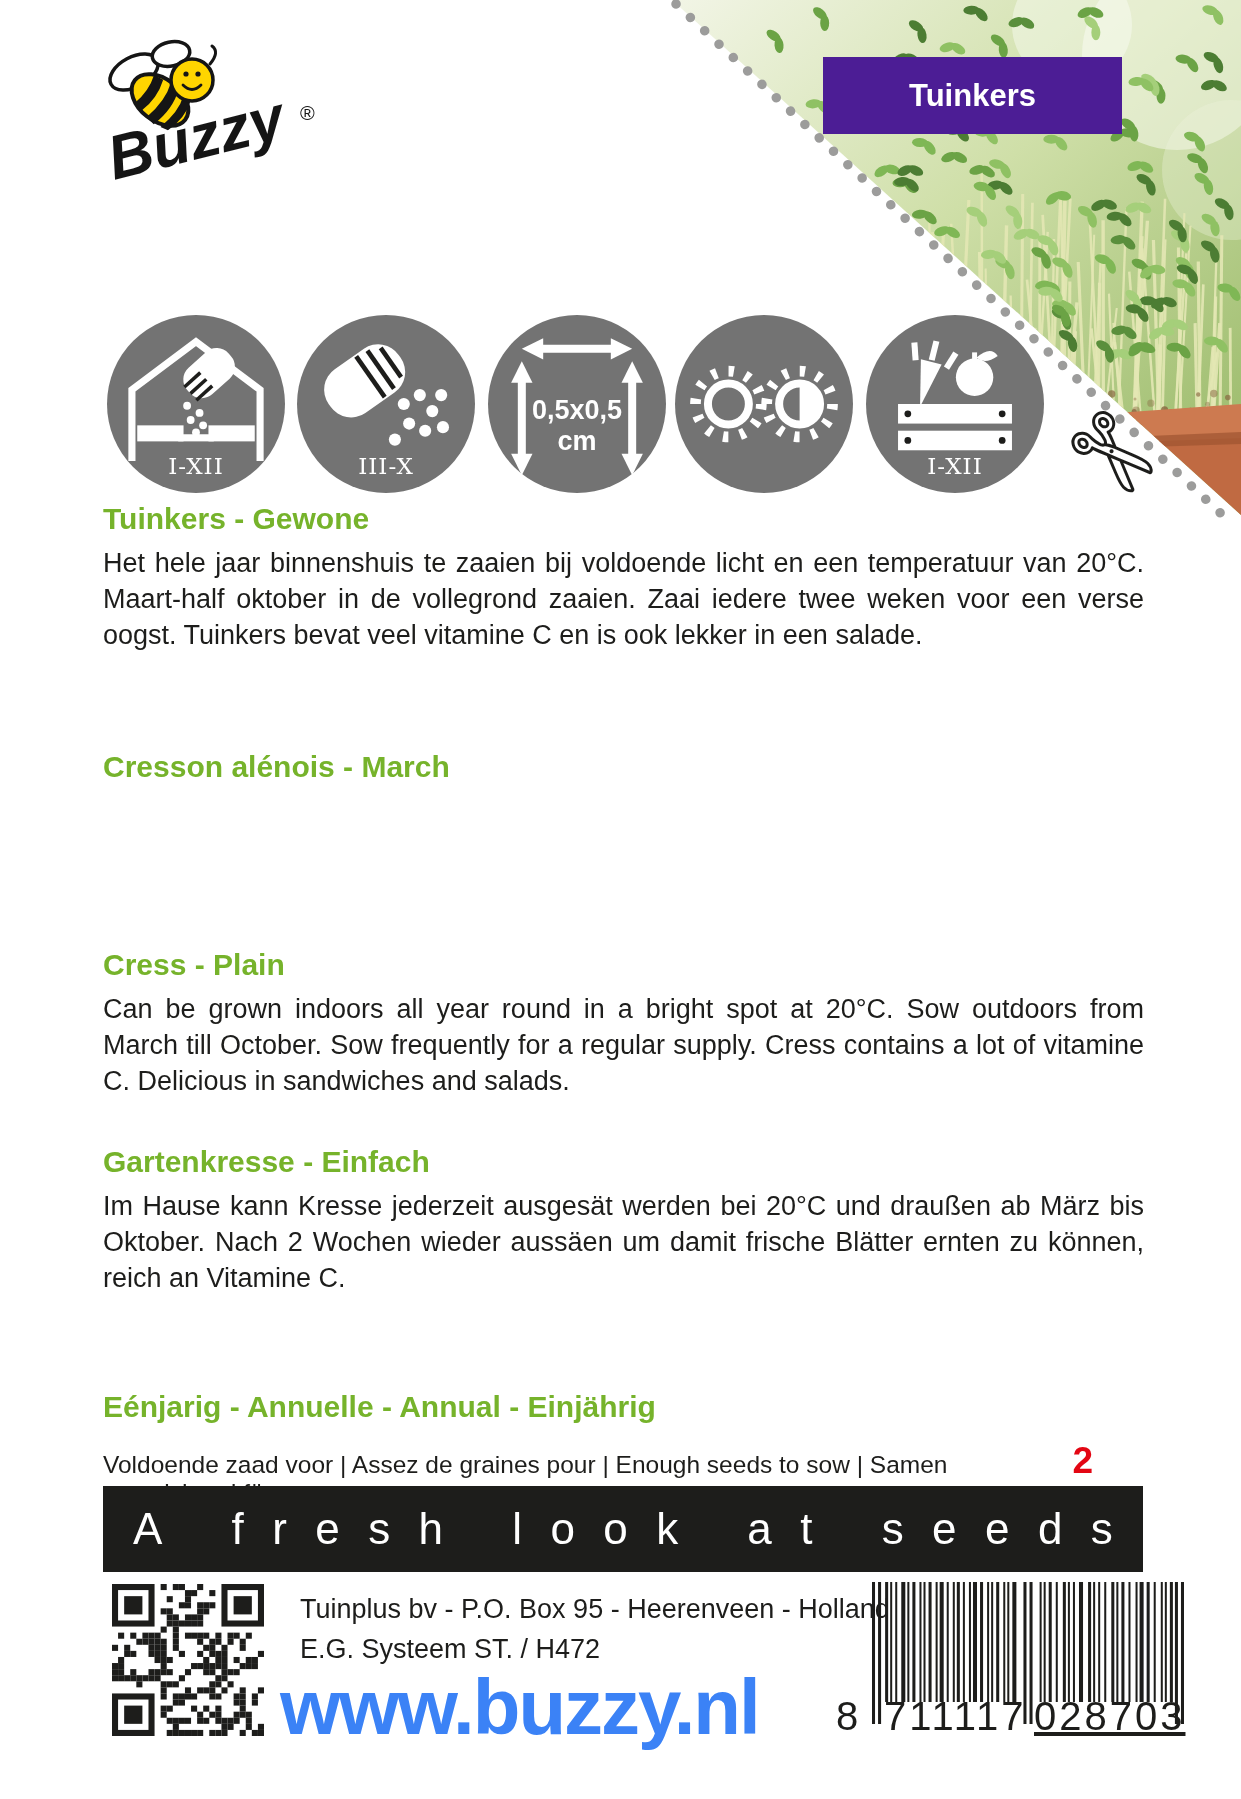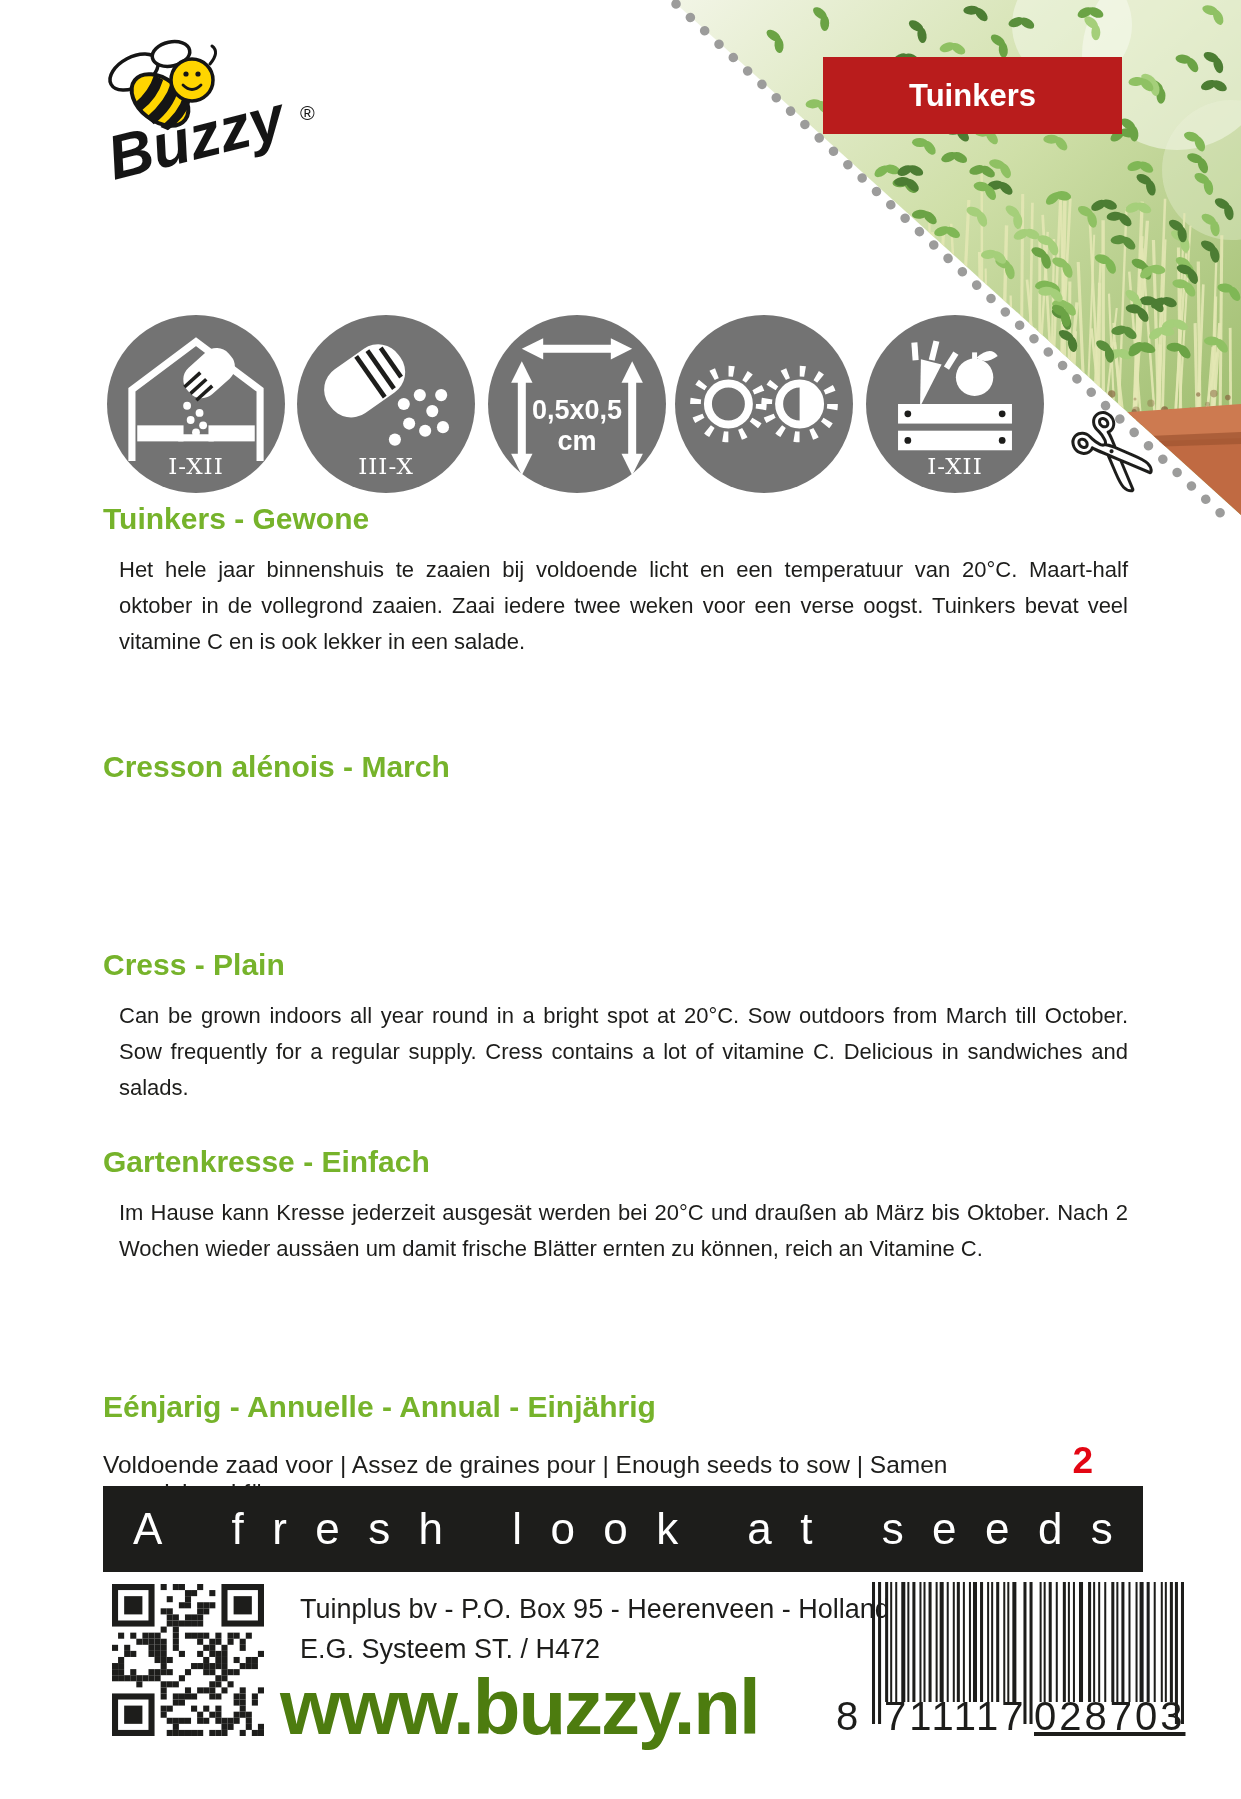--- a/index.html
+++ b/index.html
@@ -5,54 +5,54 @@
   html,body{margin:0;padding:0;background:#e9e9e9;}
   .page{position:relative;width:1241px;height:1799px;margin:0 auto;background:#fff;overflow:hidden;
         font-family:"Liberation Sans",sans-serif;color:#1d1d1b;}
   .abs{position:absolute;}
 
   
   .logo{left:88px;top:28px;width:240px;height:170px;z-index:4;}
 
   
   .photo{left:672px;top:0;width:569px;height:515px;clip-path:polygon(0 0,100% 0,100% 100%);z-index:1;}
-  .photo-label{left:823px;top:57px;width:299px;height:77px;background:#b91c1c;z-index:2;
+  .photo-label{left:823px;top:57px;width:299px;height:77px;background:#4c1d95;z-index:2;
                color:#fff;font-weight:bold;font-size:31px;text-align:center;line-height:77px;}
   .cutline{left:658px;top:0;width:592px;height:535px;z-index:2;pointer-events:none;}
   .scissors{left:1068px;top:402px;font-size:104px;line-height:1;transform:rotate(45deg);color:#1d1d1b;z-index:3;}
 
   
   .icon{width:178px;height:178px;border-radius:50%;background:#737373;top:315px;z-index:3;}
   .icon svg{position:absolute;left:0;top:0;width:178px;height:178px;}
   .i1{left:107px;} .i2{left:297px;} .i3{left:488px;} .i4{left:675px;} .i5{left:866px;}
   .icon-label{position:absolute;left:0;right:0;bottom:14px;text-align:center;color:#fff;
               font-family:"DejaVu Serif",serif;font-size:23px;letter-spacing:1px;}
   .dim-text{position:absolute;left:0;right:0;top:80px;text-align:center;color:#fff;font-weight:bold;
             font-size:27px;line-height:31px;}
 
   
   .sec{left:103px;width:1041px;}
   .sec h2{margin:0 0 9px 0;font-size:30px;line-height:34px;color:#76b32b;font-weight:bold;}
-  .sec p{margin:16px;font-size:22px;line-height:36px;text-align:justify;color:#1d1d1b;}
+  .sec p{margin:0;font-size:27px;line-height:36px;text-align:justify;color:#1d1d1b;}
   .sec-nl{top:502px;} .sec-fr{top:750px;} .sec-en{top:948px;} .sec-de{top:1145px;}
   .lifecycle{left:103px;top:1390px;font-size:30px;color:#76b32b;font-weight:bold;}
   .seedsline{left:103px;top:1440px;width:1041px;display:flex;align-items:baseline;gap:12px;}
   .seedsline .txt{font-size:24.5px;}
   .seedsline .val{font-size:37px;font-weight:bold;color:#e30613;}
 
   
   .banner{left:103px;top:1486px;width:1040px;height:86px;background:#1d1d1b;z-index:2;}
   .banner .spread{display:flex;justify-content:space-between;align-items:center;height:86px;
                   padding:0 30px;color:#fff;font-size:44px;}
 
   
   .qr{left:112px;top:1584px;width:152px;height:152px;}
   .addr1{left:300px;top:1594px;font-size:27px;}
   .addr2{left:300px;top:1634px;font-size:27px;}
-  .site{left:280px;top:1662px;font-size:78px;font-weight:bold;color:#4d7c0f;letter-spacing:-2px;}
+  .site{left:280px;top:1662px;font-size:78px;font-weight:bold;color:#3b82f6;letter-spacing:-2px;}
   .barcode{left:872px;top:1582px;width:312px;height:142px;}
   .bc-digits{top:1694px;font-size:40px;color:#1d1d1b;}
   .bc-lead{left:836px;}
   .bc-left{left:884px;width:136px;text-align:center;letter-spacing:3px;}
   .bc-right{left:1034px;width:136px;text-align:center;letter-spacing:3px;text-decoration:underline;}
 </style>
 </head>
 <body>
 
 <div class="page">

